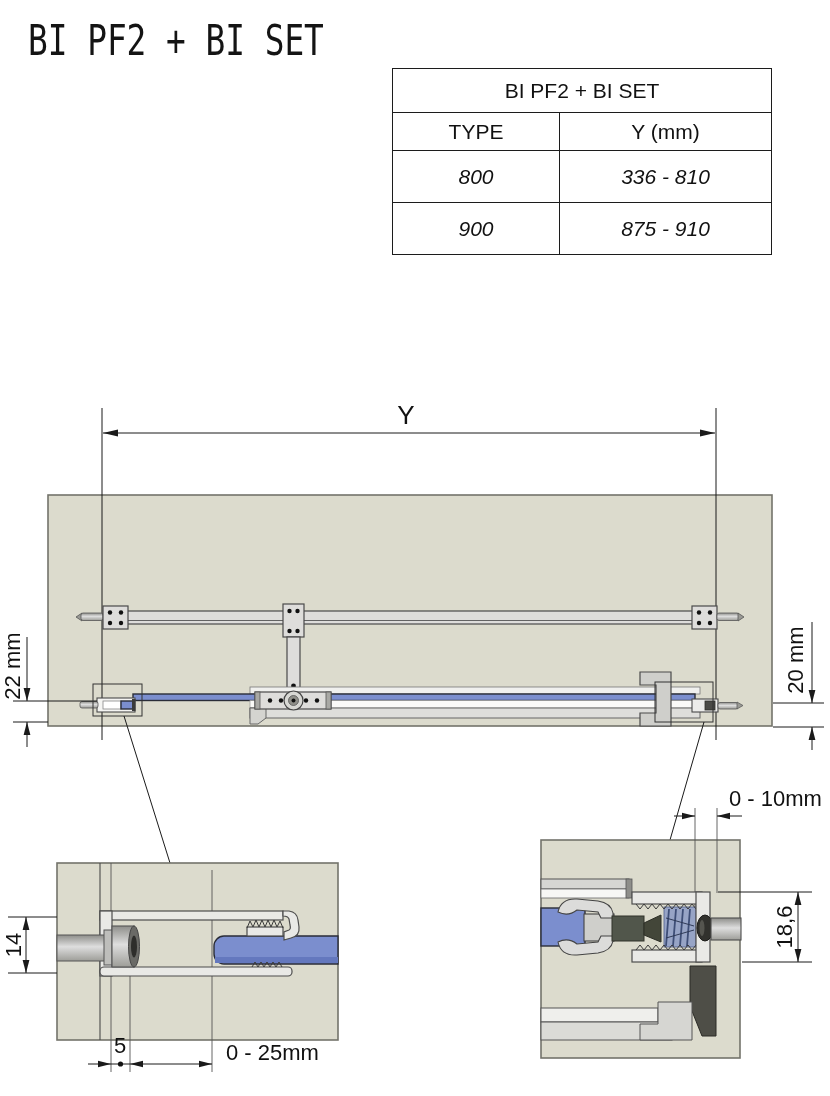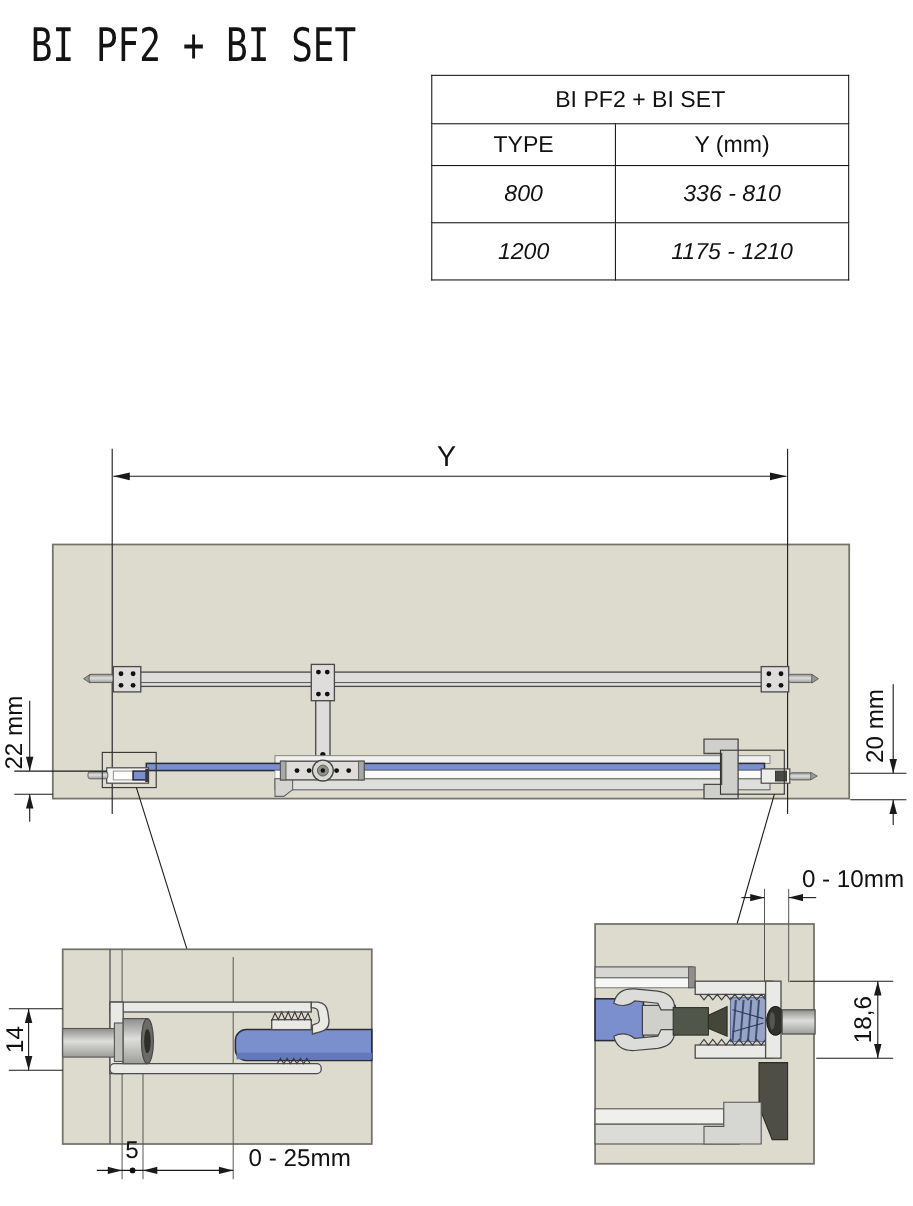--- a/index.html
+++ b/index.html
@@ -48,22 +48,22 @@
     </tr>
     <tr class="r-sub">
       <th class="c-type">TYPE</th>
       <th class="c-y">Y (mm)</th>
     </tr>
     <tr class="r-data">
       <td>800</td>
       <td>336 - 810</td>
     </tr>
     <tr class="r-data">
-      <td>1200</td>
-      <td>1175 - 1210</td>
+      <td>900</td>
+      <td>875 - 910</td>
     </tr>
   </tbody>
     </table>
 
   <svg class="drawing" width="830" height="706" viewBox="0 390 830 706">
     <defs>
       <linearGradient id="gradBolt" x1="0" y1="0" x2="0" y2="1">
         <stop offset="0" stop-color="#8e8e8a"></stop>
         <stop offset="0.45" stop-color="#dedede"></stop>
         <stop offset="1" stop-color="#9d9d98"></stop>

